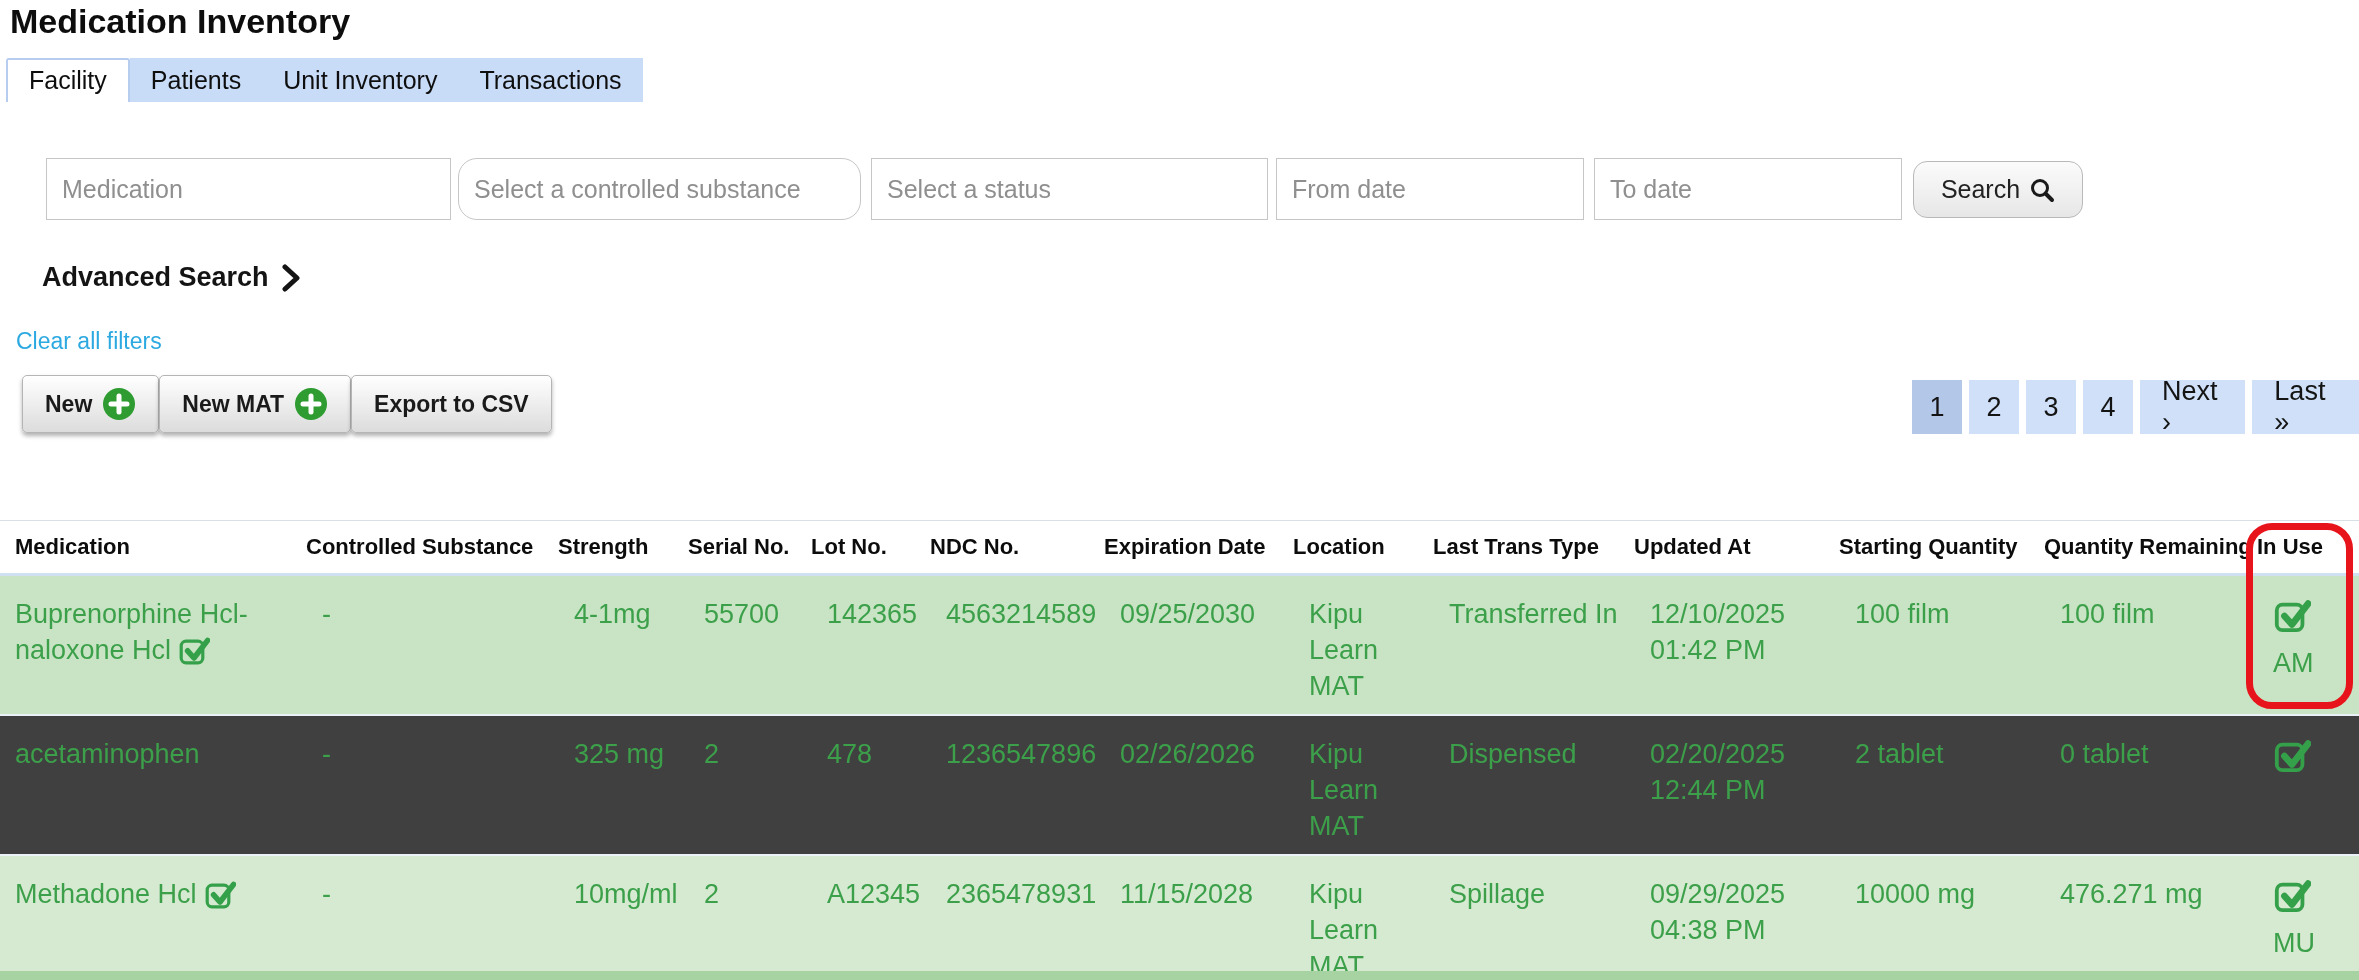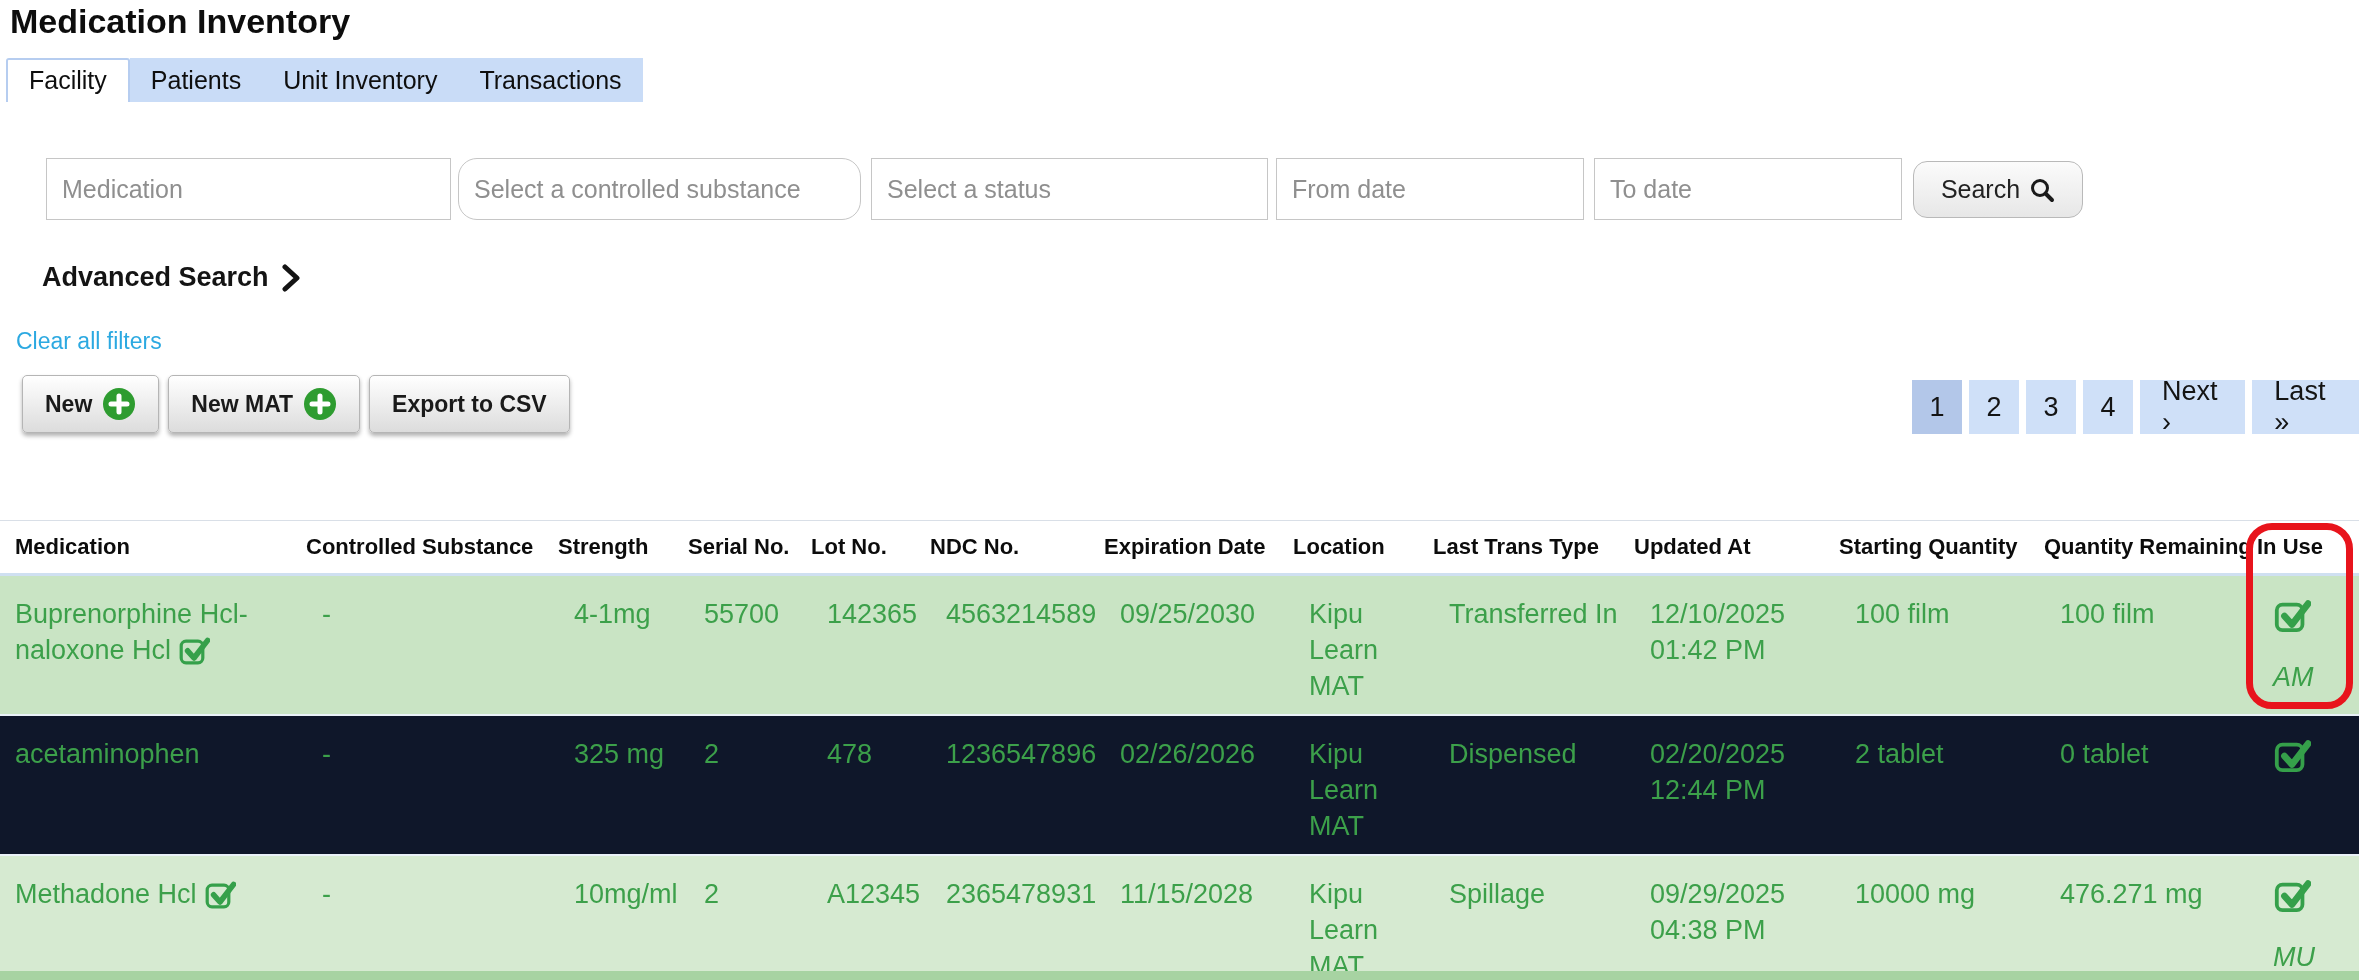--- a/index.html
+++ b/index.html
@@ -43,21 +43,21 @@
   }
 
   
   .adv-search {
     position:absolute; left:42px; top:262px; font-size:27px; font-weight:bold; color:#141414;
     display:flex; align-items:center; gap:12px; cursor:pointer;
   }
   .clear-filters { position:absolute; left:16px; top:328px; font-size:23px; color:#2ca9e1; cursor:pointer; }
 
   
-  .toolbar { position:absolute; left:22px; top:375px; display:flex; gap:9px; }
+  .toolbar { position:absolute; left:22px; top:375px; display:flex; }
   .tool-btn {
     height:58px; padding:0 22px; background:linear-gradient(#ffffff,#dcdcdc);
     border:1px solid #b5b5b5; border-radius:5px; box-shadow:0 3px 4px rgba(0,0,0,.3);
     font-size:23px; font-weight:bold; color:#1a1a1a; font-family:inherit; cursor:pointer;
     display:flex; align-items:center; gap:10px;
   }
 
   
   .pagination { position:absolute; left:1912px; top:380px; display:flex; gap:7px; font-size:27px; }
   .pg {
@@ -71,28 +71,28 @@
   .table-wrap { position:absolute; left:0; top:520px; width:2359px; }
   table { width:2359px; table-layout:fixed; border-collapse:collapse; }
   thead th {
     font-size:22px; font-weight:bold; color:#0c0c0c; text-align:left; white-space:nowrap;
     height:52px; vertical-align:middle; padding:0 10px 0 0;
     border-top:1px solid #d9dfe7; border-bottom:3px solid #cfe0f1; background:#fff;
   }
   th:first-child, td:first-child { padding-left:15px; }
   tbody td { vertical-align:top; padding:20px 10px 0 16px; font-size:27px; color:#3ca04a; line-height:36px; }
   tbody tr:nth-child(1) { background:#c9e4c4; height:140px; }
-  tbody tr:nth-child(2) { background:#0f172a; height:140px; border-top:2px solid #eaf2f8; }
+  tbody tr:nth-child(2) { background:#404040; height:140px; border-top:2px solid #eaf2f8; }
   tbody tr:nth-child(3) { background:#d6ead1; height:125px; border-top:2px solid #eaf2f8; }
 
   .med-wrap { max-width:285px; }
   .loc-wrap { display:inline-block; width:min-content; }
   .upd-wrap { display:inline-block; max-width:158px; }
   .check-icon svg { vertical-align:-7px; margin-left:7px; }
-  .inuse-label { margin-top:16px;font-style:italic; }
+  .inuse-label { margin-top:2px; }
 
   
   .in-use-annotation {
     position:absolute; left:2246px; top:523px; width:107px; height:186px;
     border:7px solid #e8141c; border-radius:26px; box-sizing:border-box; pointer-events:none;
   }
 
   
   .bottom-strip { position:absolute; left:0; top:971px; width:2359px; height:9px; background:#a7d3a2; }
 </style>

